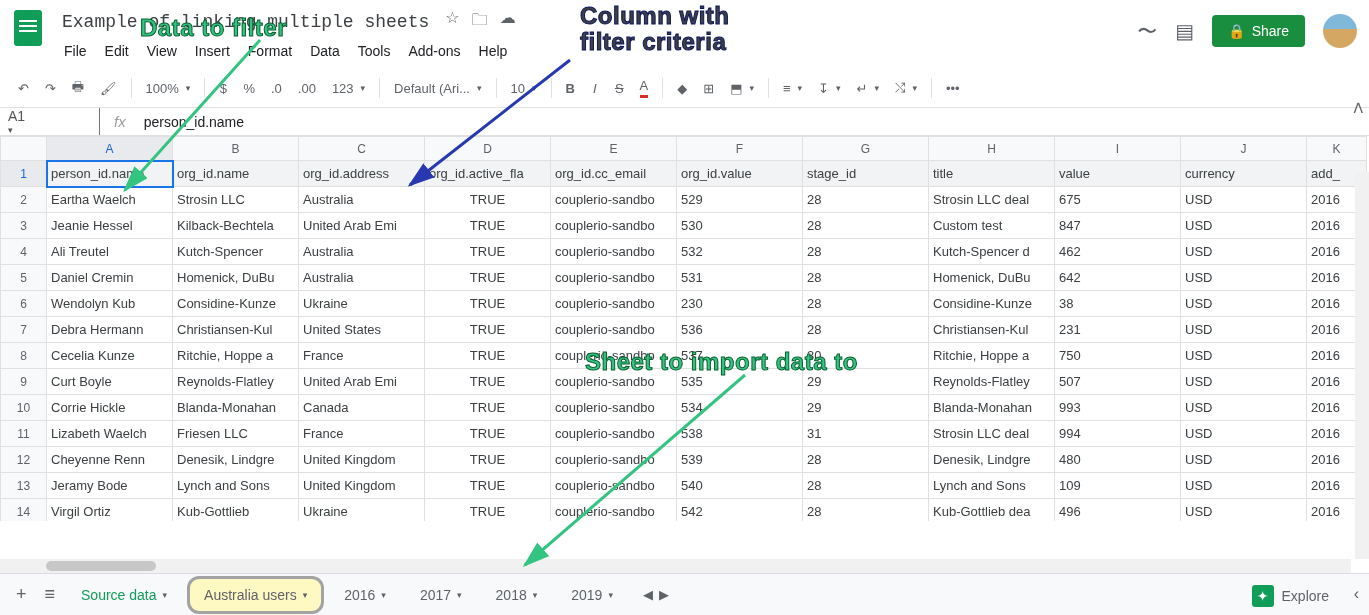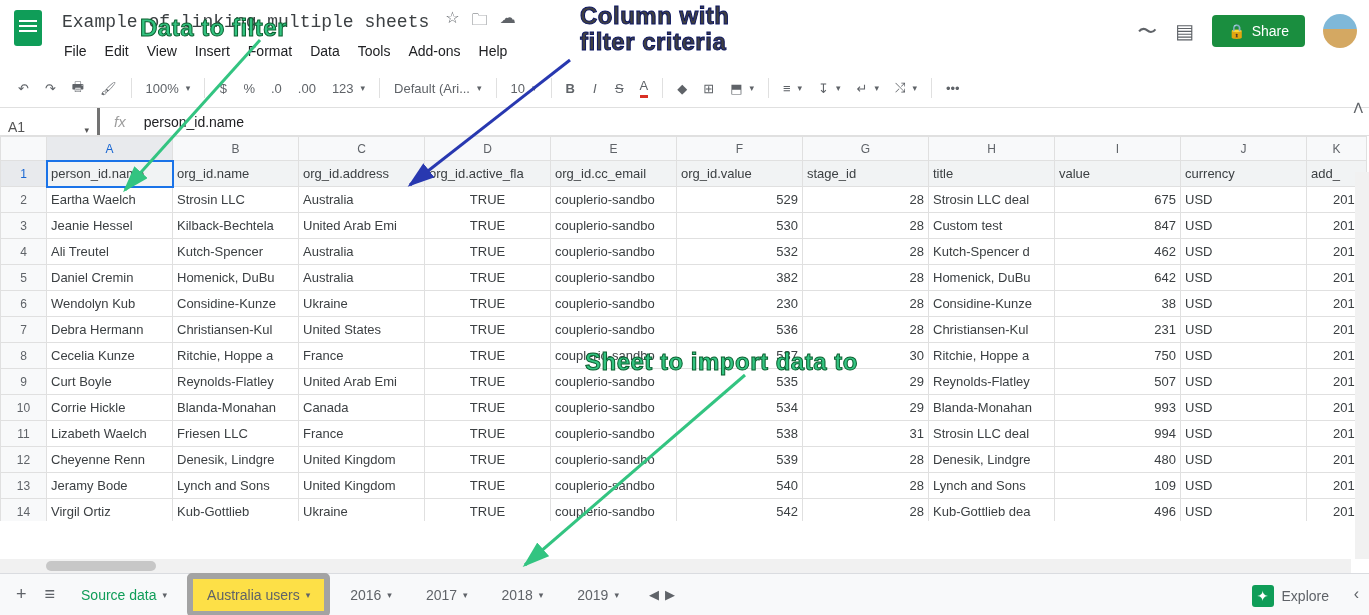--- a/index.html
+++ b/index.html
@@ -23,46 +23,46 @@
   
   
   .toolbar { display: flex; align-items: center; padding: 4px 12px; border-bottom: 1px solid #e0e0e0; gap: 4px; margin-top: 6px; color: #5f6368; font-size: 13px; }
   .tb-btn { padding: 4px 6px; display: flex; align-items: center; gap: 3px; cursor: pointer; min-width: 20px; justify-content: center; }
   .tb-sep { width: 1px; height: 20px; background: #e0e0e0; margin: 0 4px; }
   .tb-dd::after { content: "▾"; font-size: 9px; margin-left: 4px; color: #5f6368; }
   .underline-red { border-bottom: 3px solid #d93025; padding-bottom: 2px; }
   
   
   .formula-row { display: flex; align-items: center; border-bottom: 1px solid #e0e0e0; height: 28px; }
-  .name-box { width: 100px; padding: 0 8px; display: flex; align-items: flex-end; justify-content: space-between; border-right: 3px solid #737373; height: 100%; color: #555; font-size: 14px;}
+  .name-box { width: 100px; padding: 0 8px; display: flex; align-items: flex-start; justify-content: space-between; border-right: 1px solid #737373; height: 100%; color: #555; font-size: 14px; flex-direction: column;}
   .fx { font-style: italic; color: #9e9e9e; padding: 0 14px; font-family: Liberation Sans, sans-serif; font-size: 15px;}
   .formula-input { flex: 1; padding: 0 4px; font-size: 14px; color: #202124; }
   
   
   .grid-wrap { position: relative; overflow: hidden; height: 385px; }
   table { border-collapse: collapse; table-layout: fixed; }
   th, td { border: 1px solid #e0e0e0; height: 26px; padding: 0 4px; text-align: left; white-space: nowrap; overflow: hidden; font-size: 13px; }
   thead th { background: #f8f9fa; color: #5f6368; text-align: center; font-weight: 400; font-size: 12px; height: 24px; }
   .rownum { background: #f8f9fa; color: #5f6368; text-align: center; width: 46px; font-size: 12px; }
   .corner { background: #f8f9fa; width: 46px; }
-  td.num { text-align: right; }
+  td.num { }
   td.center { text-align: center; }
   .selected-hdr { background: #e8eaed !important; color:#1967d2; }
   .sel-cell { outline: 2px solid #1a73e8; outline-offset: -1px; background:#fff; }
   .row1-shade td { background: #f1f3f4; }
   
   
   .cA{width:126px}.cB{width:126px}.cC{width:126px}.cD{width:126px}.cE{width:126px}.cF{width:126px}.cG{width:126px}.cH{width:126px}.cI{width:126px}.cJ{width:126px}.cK{width:60px}
   
   
   .tabs-bar { position: absolute; bottom: 0; left: 0; right: 0; height: 42px; border-top: 1px solid #dadce0; display: flex; align-items: center; background: #f8f9fa; padding: 0 10px; gap: 6px; }
   .tab-ctrl { padding: 6px; color: #5f6368; cursor: pointer; font-size: 18px; }
   .sheet-tab { padding: 8px 14px; display: flex; align-items: center; gap: 6px; font-size: 14px; color: #5f6368; cursor: pointer; border-radius: 3px; }
   .sheet-tab.active { color: #0f9d58; font-weight: 500; }
-  .sheet-tab.selected { border: 6px solid #a3a3a3; border-radius: 5px; color: #5f6368; font-weight: 500; background:#fde047;}
+  .sheet-tab.selected { border: 3px solid #a3a3a3; border-radius: 12px; color: #5f6368; font-weight: 500; background:#fef9c3;}
   .tab-dd { font-size: 9px; color: #5f6368; }
   .tabs-scroll { display: flex; gap: 6px; margin-left: 10px; color:#5f6368; }
   .explore { position: absolute; right: 40px; bottom: 8px; display: flex; align-items: center; gap: 8px; color: #5f6368; font-size: 14px; }
   .explore-icon { width: 22px; height: 22px; background: #0f9d58; border-radius: 3px; display:flex;align-items:center;justify-content:center;color:white;font-size:14px; }
   .side-collapse { position: absolute; right: 6px; bottom: 8px; color: #5f6368; font-size: 16px; padding:4px; }
   
   
   .anno { position: absolute; font-size: 24px; font-weight: 900; pointer-events: none; font-family: Arial Black, Arial, sans-serif; letter-spacing:0.5px; }
   .anno-green { color: #33c481; -webkit-text-stroke: 1px #0a5f2f; }
   .anno-blue { color: #404040; -webkit-text-stroke: 1px #0a1460; }
@@ -241,21 +241,21 @@
           <td>USD</td>
           <td class="num">2016</td>
         </tr>
         <tr>
           <td class="rownum">5</td>
           <td>Daniel Cremin</td>
           <td>Homenick, DuBu</td>
           <td>Australia</td>
           <td class="center">TRUE</td>
           <td>couplerio-sandbo</td>
-          <td class="num">382</td>
+          <td class="num">531</td>
           <td class="num">28</td>
           <td>Homenick, DuBu</td>
           <td class="num">642</td>
           <td>USD</td>
           <td class="num">2016</td>
         </tr>
         <tr>
           <td class="rownum">6</td>
           <td>Wendolyn Kub</td>
           <td>Considine-Kunze</td>

